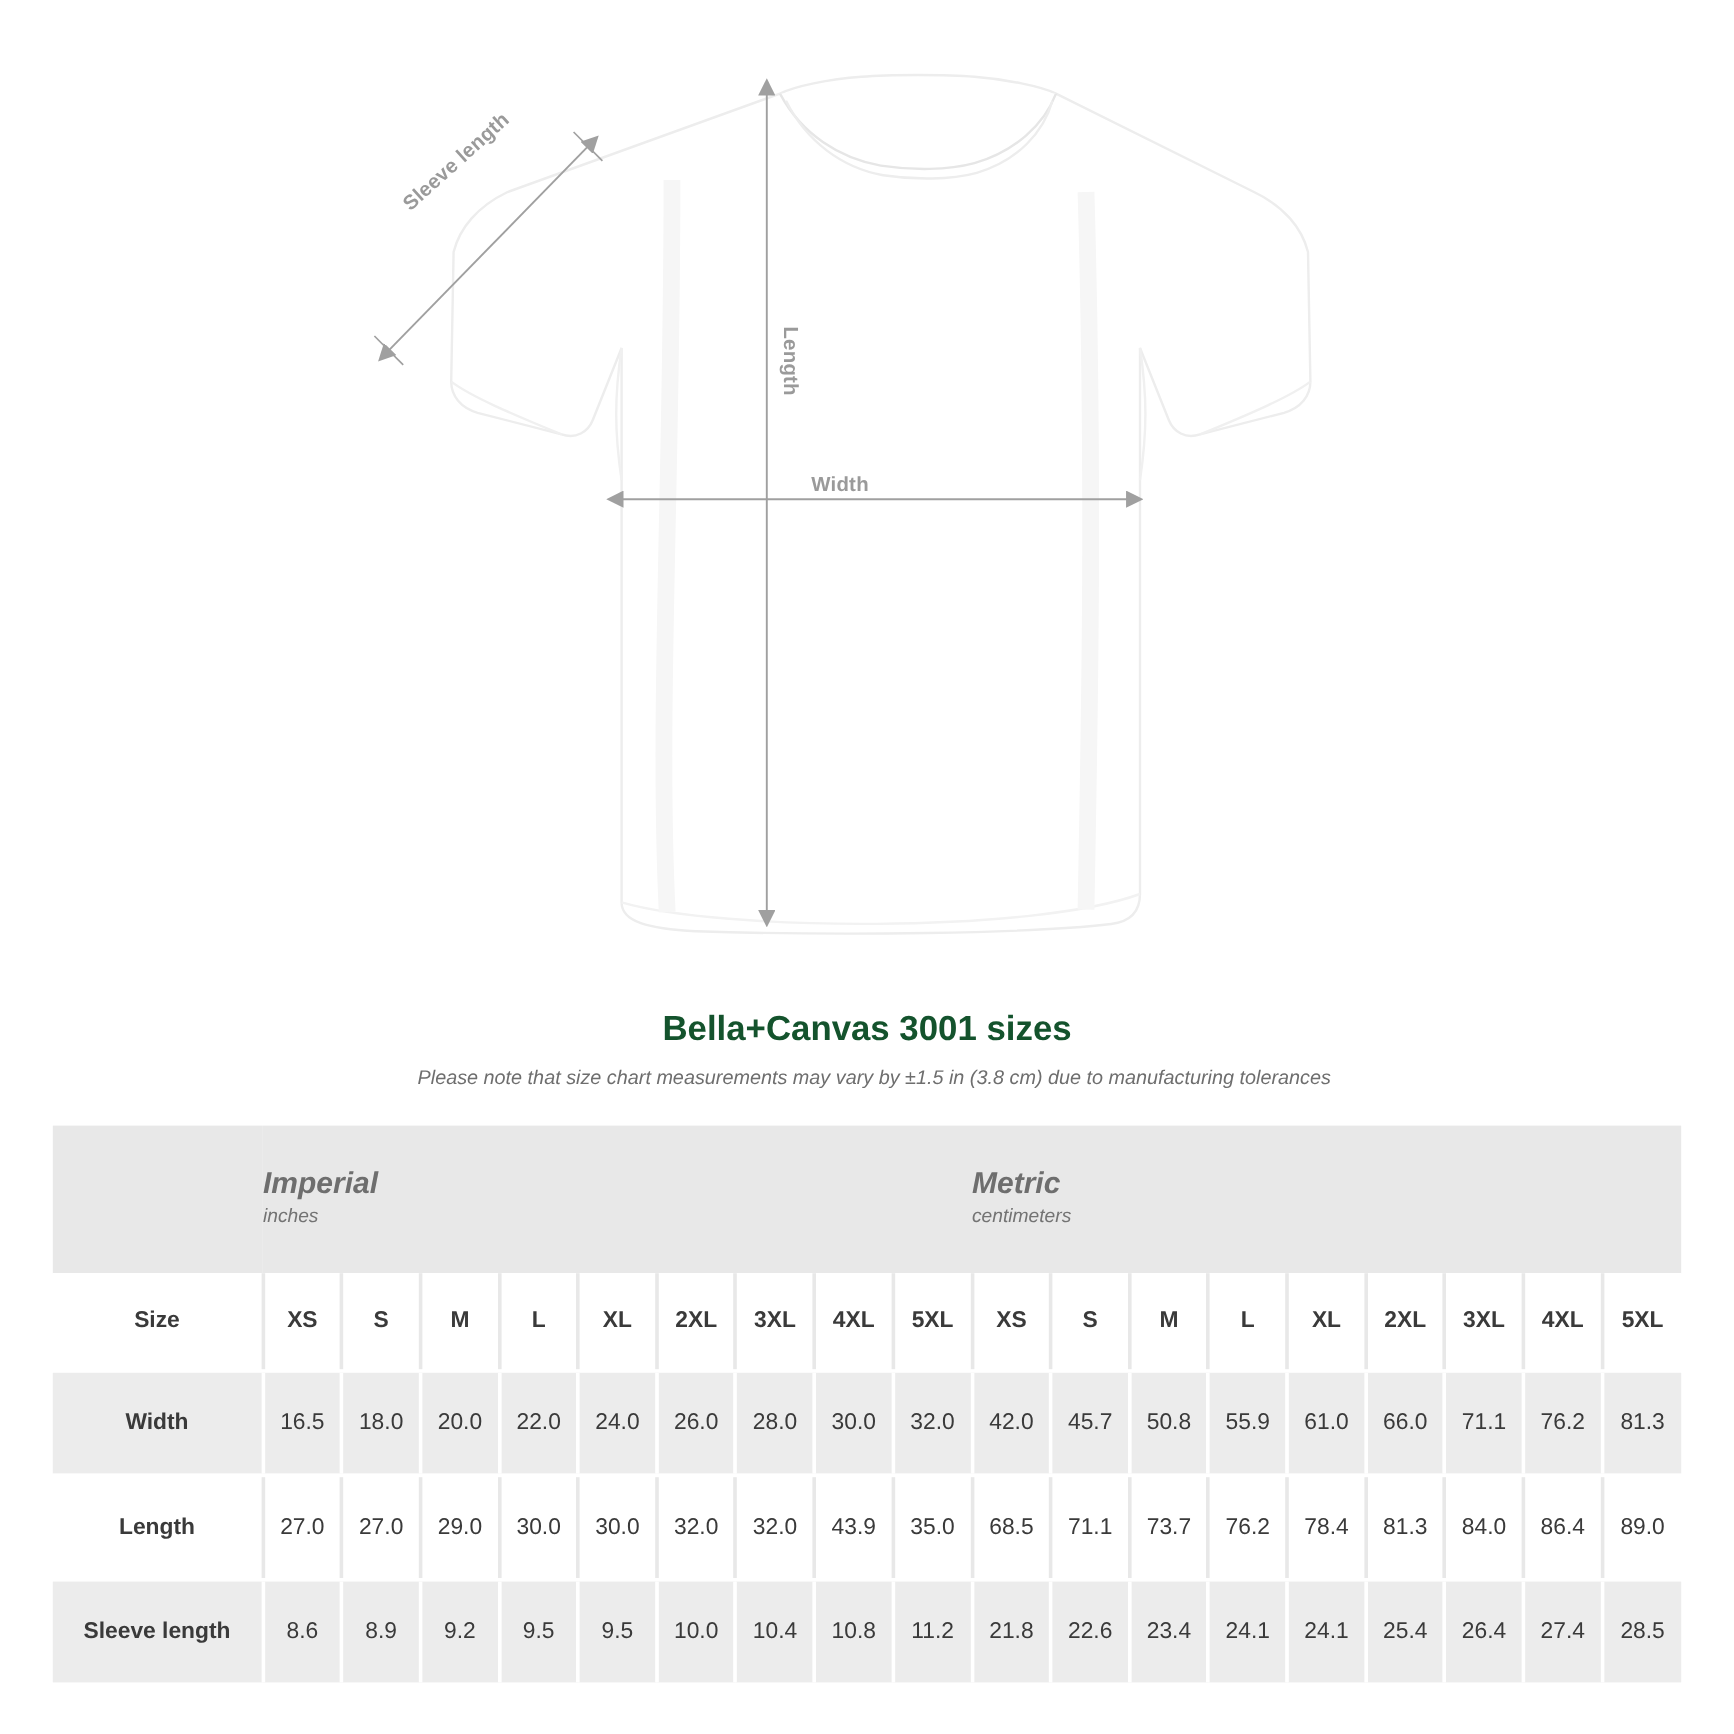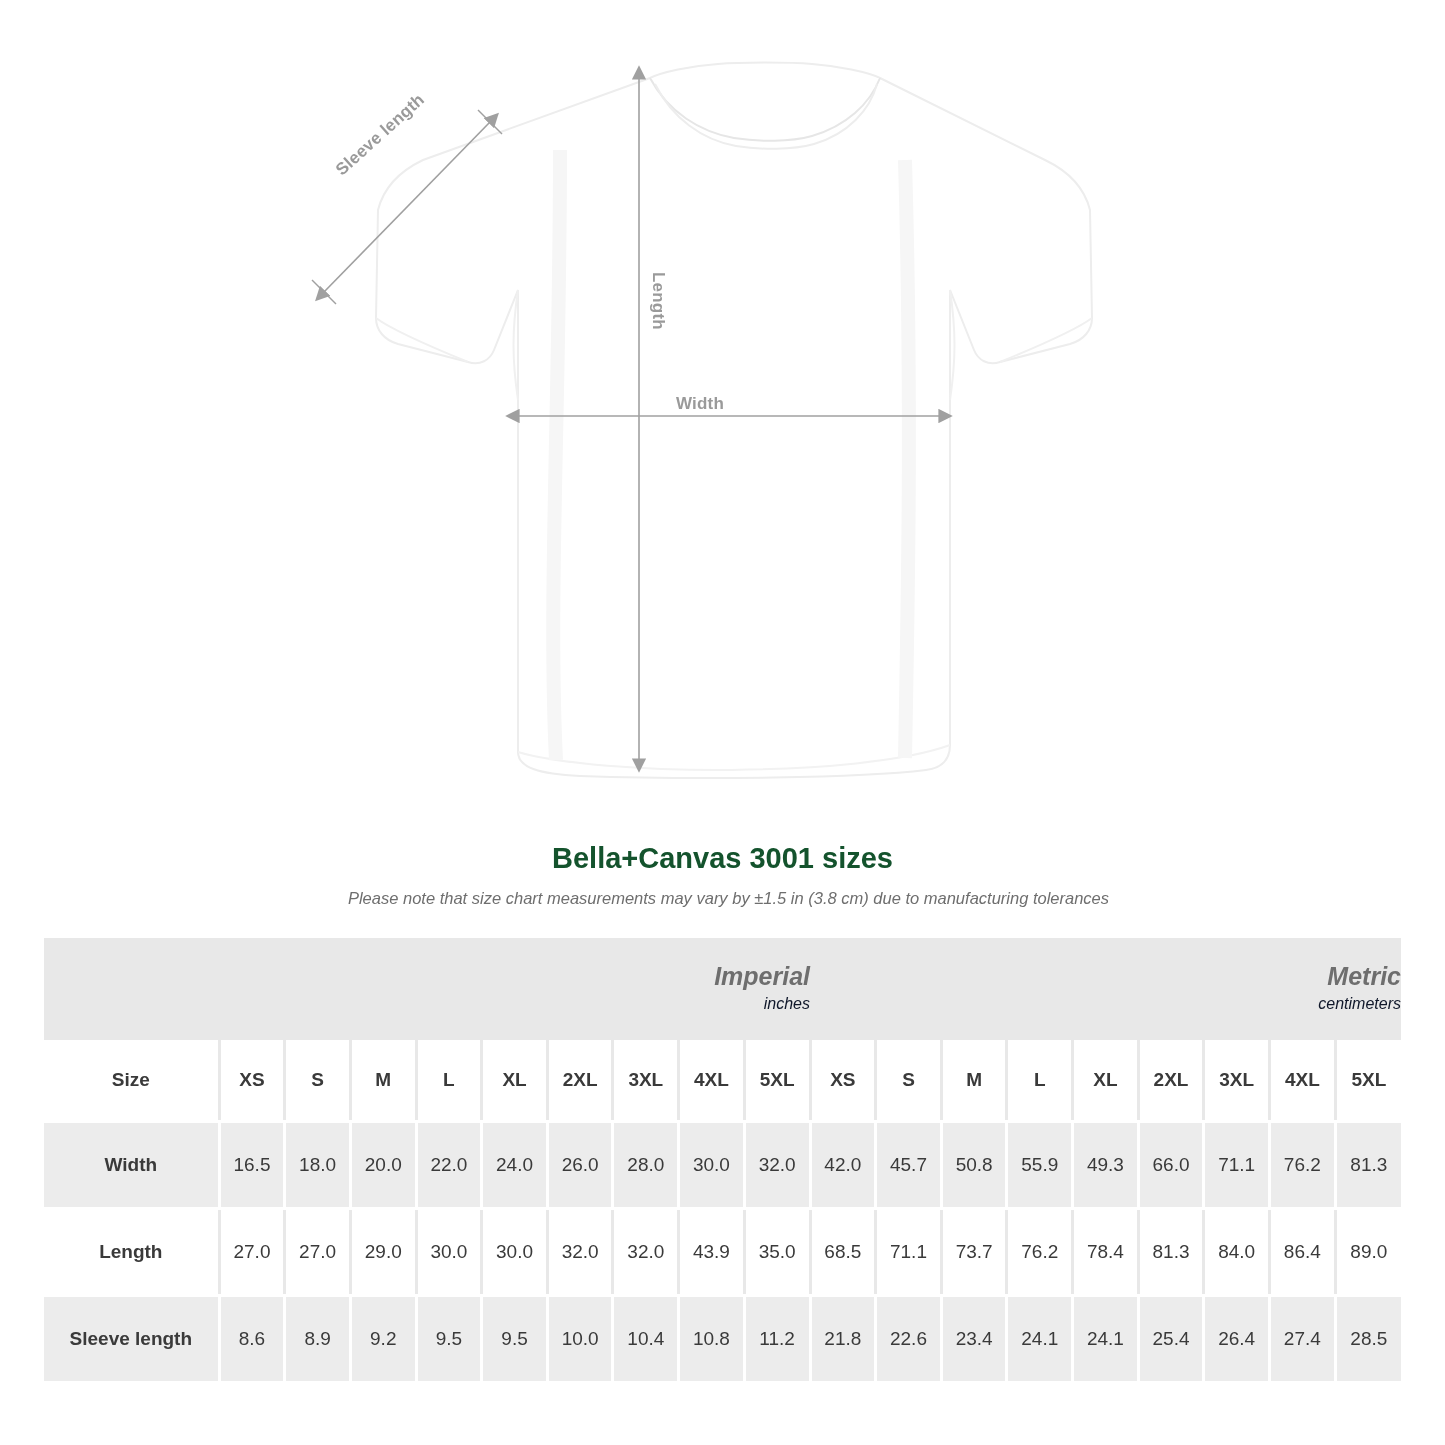--- a/index.html
+++ b/index.html
@@ -79,35 +79,35 @@
     border-collapse: collapse;
     width: 1357px;
     table-layout: fixed;
   }
   table.size-table td, table.size-table th {
     padding: 0;
     margin: 0;
   }
   .unit-head {
     background: #e8e8e8;
-    height: 102px;
-    text-align: right;
+    height: 123px;
+    text-align: left;
     vertical-align: middle;
   }
   .unit-head .unit-name {
     font-size: 25px;
     font-style: italic;
     font-weight: bold;
     color: #6e6e6e;
     line-height: 1.15;
   }
   .unit-head .unit-sub {
     font-size: 16px;
     font-style: italic;
-    color: #0f172a;
+    color: #737373;
     line-height: 1.6;
   }
   .corner-cell {
     background: #e8e8e8;
   }
 
   tr.row-head td {
     background: #ffffff;
     height: 80px;
     text-align: center;
@@ -277,21 +277,21 @@
           <td>22.0</td>
           <td>24.0</td>
           <td>26.0</td>
           <td>28.0</td>
           <td>30.0</td>
           <td>32.0</td>
           <td>42.0</td>
           <td>45.7</td>
           <td>50.8</td>
           <td>55.9</td>
-          <td>49.3</td>
+          <td>61.0</td>
           <td>66.0</td>
           <td>71.1</td>
           <td>76.2</td>
           <td>81.3</td>
         </tr>
         <tr class="spacer-row">
           <td colspan="19"></td>
         </tr>
         <tr class="data-row plain">
           <td class="rowlabel">Length</td>

